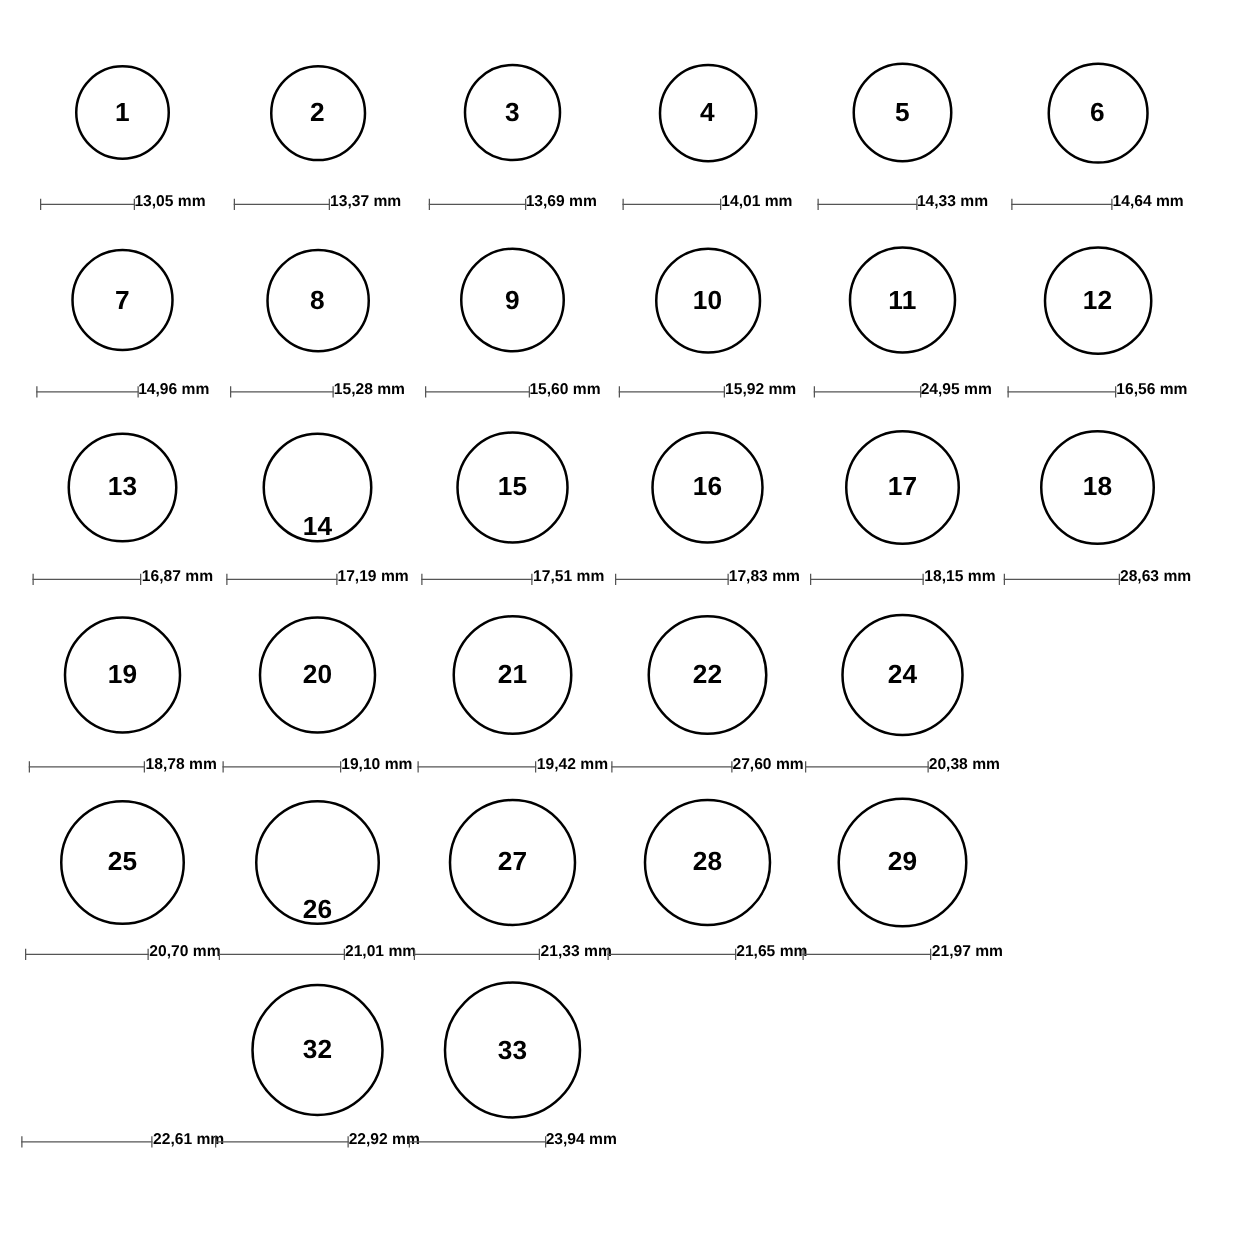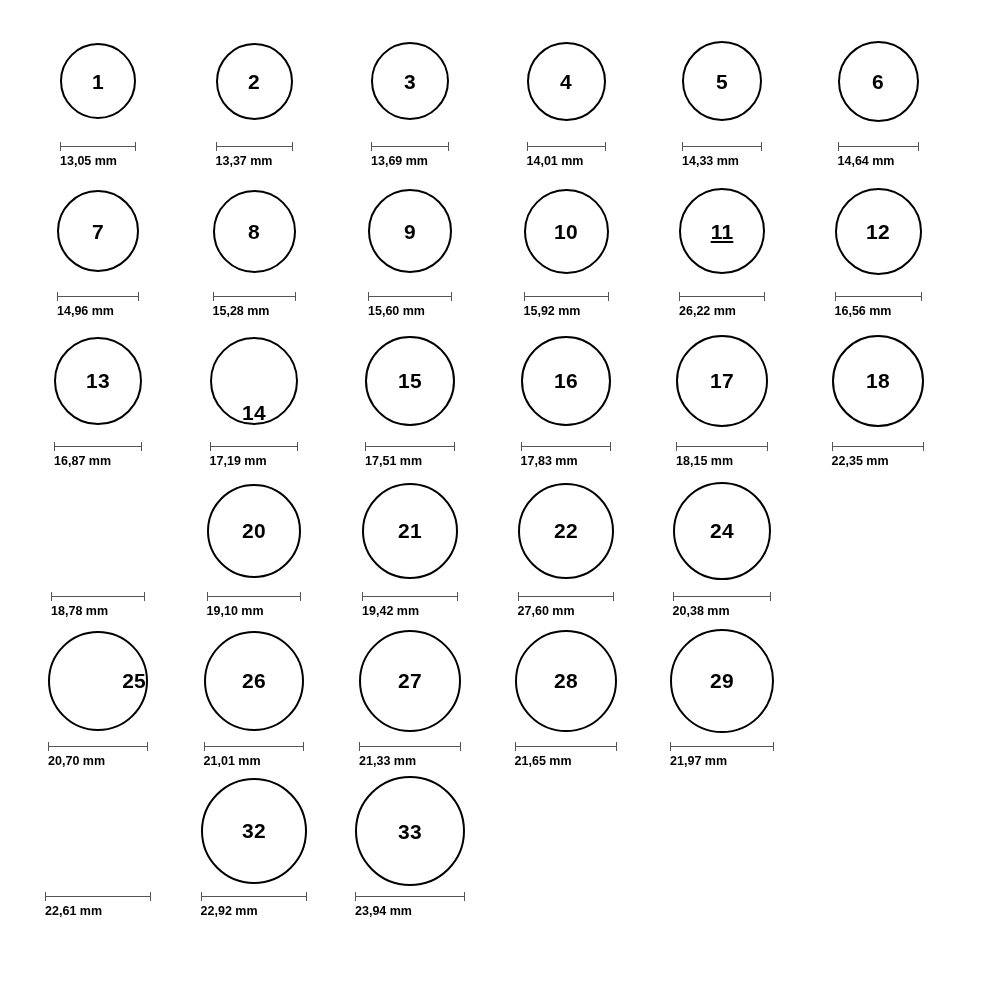--- a/index.html
+++ b/index.html
@@ -58,22 +58,22 @@
   }
   .circle-label {
     font-weight: bold;
     font-size: 21px;
     line-height: 1;
     color: #000000;
     letter-spacing: 0.2px;
   }
   .measure {
     display: flex;
-    flex-direction: column;
-    align-items: flex-start;
+    flex-direction: row;
+    align-items: flex-end;
     margin-top: 5px;
   }
   .bar {
     position: relative;
     height: 9px;
     display: flex;
     align-items: center;
   }
   .bar .line {
     position: absolute;
@@ -252,31 +252,31 @@
           <div class="bar" style="width: 85px;">
             <div class="line"></div>
             <div class="tick left"></div>
             <div class="tick right"></div>
           </div>
           <div class="mm">15,92 mm</div>
         </div>
       </div>
       <div class="cell">
         <div class="circle-wrap">
-          <div class="circle" style="width: 86px; height: 86px; text-decoration: underline;">
+          <div class="circle" style="width: 86px; height: 86px;">
             <span class="circle-label">11</span>
           </div>
         </div>
         <div class="measure">
           <div class="bar" style="width: 86px;">
             <div class="line"></div>
             <div class="tick left"></div>
             <div class="tick right"></div>
           </div>
-          <div class="mm">26,22 mm</div>
+          <div class="mm">24,95 mm</div>
         </div>
       </div>
       <div class="cell">
         <div class="circle-wrap">
           <div class="circle" style="width: 87px; height: 87px;">
             <span class="circle-label">12</span>
           </div>
         </div>
         <div class="measure">
           <div class="bar" style="width: 87px;">
@@ -369,26 +369,31 @@
           <div class="circle" style="width: 92.9px; height: 92.9px;">
             <span class="circle-label">18</span>
           </div>
         </div>
         <div class="measure">
           <div class="bar" style="width: 92.9px;">
             <div class="line"></div>
             <div class="tick left"></div>
             <div class="tick right"></div>
           </div>
-          <div class="mm">22,35 mm</div>
+          <div class="mm">28,63 mm</div>
         </div>
       </div>
     </div>
     <div class="row">
       <div class="cell">
+        <div class="circle-wrap">
+          <div class="circle" style="width: 93.9px; height: 93.9px;">
+            <span class="circle-label">19</span>
+          </div>
+        </div>
         <div class="measure">
           <div class="bar" style="width: 93.9px;">
             <div class="line"></div>
             <div class="tick left"></div>
             <div class="tick right"></div>
           </div>
           <div class="mm">18,78 mm</div>
         </div>
       </div>
       <div class="cell">
@@ -448,36 +453,36 @@
             <div class="tick left"></div>
             <div class="tick right"></div>
           </div>
           <div class="mm">20,38 mm</div>
         </div>
       </div>
     </div>
     <div class="row">
       <div class="cell">
         <div class="circle-wrap">
-          <div class="circle" style="width: 99.9px; height: 99.9px; justify-content: flex-end;">
+          <div class="circle" style="width: 99.9px; height: 99.9px;">
             <span class="circle-label">25</span>
           </div>
         </div>
         <div class="measure">
           <div class="bar" style="width: 99.9px;">
             <div class="line"></div>
             <div class="tick left"></div>
             <div class="tick right"></div>
           </div>
           <div class="mm">20,70 mm</div>
         </div>
       </div>
       <div class="cell">
         <div class="circle-wrap">
-          <div class="circle" style="width: 100.9px; height: 100.9px;">
+          <div class="circle" style="width: 100.9px; height: 100.9px; align-items: flex-end;">
             <span class="circle-label">26</span>
           </div>
         </div>
         <div class="measure">
           <div class="bar" style="width: 100.9px;">
             <div class="line"></div>
             <div class="tick left"></div>
             <div class="tick right"></div>
           </div>
           <div class="mm">21,01 mm</div>

